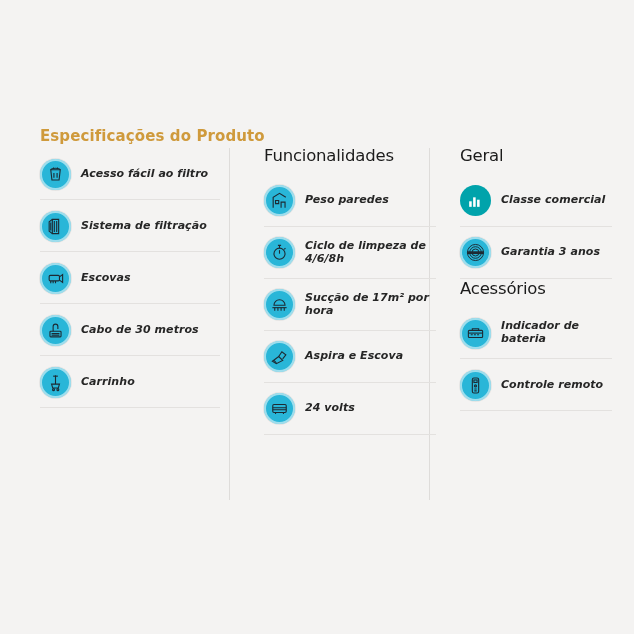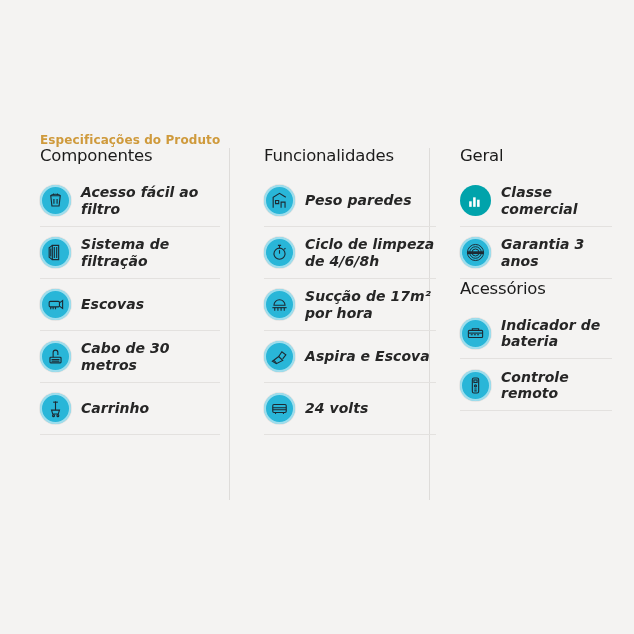--- a/index.html
+++ b/index.html
@@ -10,22 +10,22 @@
     overflow:hidden;
     position:relative;
   }
   #sheet{
     position:absolute;
     left:0;top:0;width:634px;height:634px;
     background:#f4f3f2;
   }
   .kicker{
     position:absolute;
-    left:40px;top:133px;
-    font-size:12px;
+    left:40px;top:127px;
+    font-size:15px;
     font-weight:700;
     color:#cf9a3c;
     letter-spacing:.1px;
     white-space:nowrap;
   }
   .divider{
     position:absolute;
     top:148px;
     width:1px;height:352px;
     background:#dedcda;
@@ -72,40 +72,39 @@
     display:flex;
     align-items:center;
     justify-content:center;
     background:#29b6d8;
     box-shadow:inset 0 0 0 2px rgba(255,255,255,.55),
                0 0 0 1px rgba(0,0,0,.06);
   }
   .icon svg{display:block;}
   .icon.flat{box-shadow:none;background:#00a3ab;}
   .label{
-    font-size:14px;
+    font-size:11px;
     font-style:italic;
     font-weight:700;
     color:#262626;
     line-height:1.15;
     letter-spacing:.05px;
   }
 </style>
 </head>
 <body>
 
 <div id="sheet">
 
   <div class="kicker">Especificações do Produto</div>
 
   <div class="divider" id="div1"></div>
   <div class="divider" id="div2"></div>
 
   <div class="col" id="col-1">
-    <div class="col-title">Componentes</div>
 
     <div class="item">
       <span class="icon">
         <svg width="19" height="19" viewBox="0 0 24 24">
             <g fill="none" stroke="#1d2a33" stroke-width="1.4">
               <path d="M6 6h12l-1.5 13H7.5z"></path>
               <path d="M6 6c1.5-2.5 10.5-2.5 12 0"></path>
               <path d="M9.5 5V3M14.5 5V3"></path>
               <path d="M10 10v6M14 10v6"></path>
             </g>

